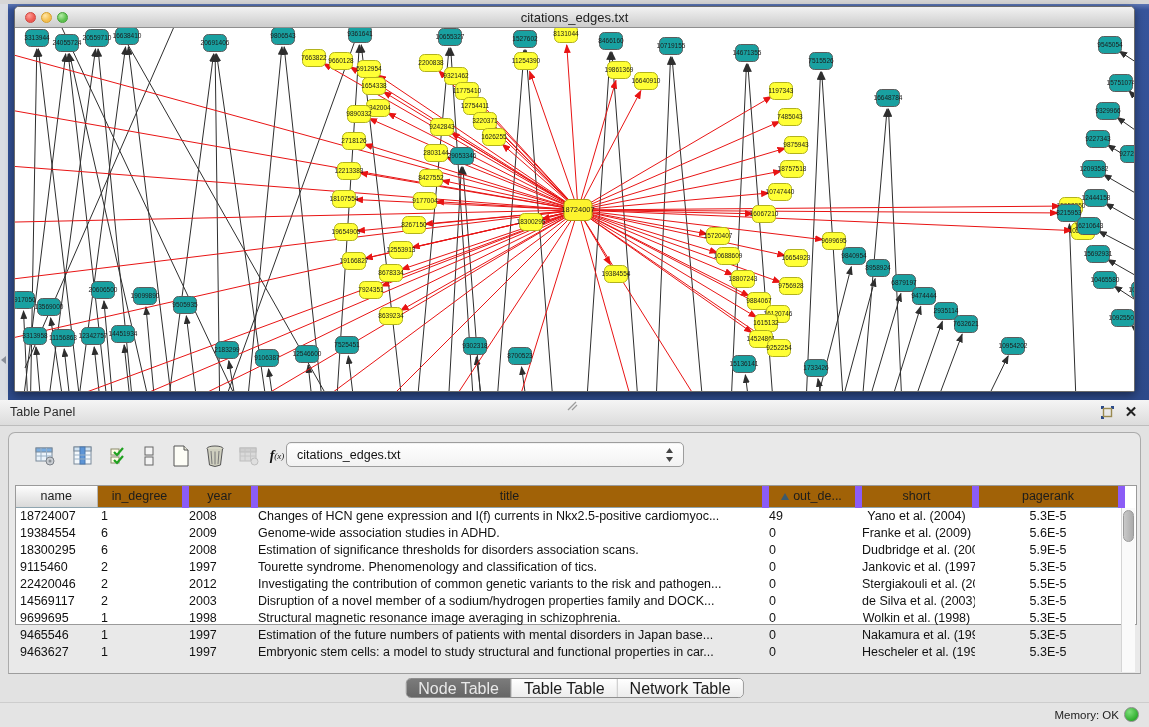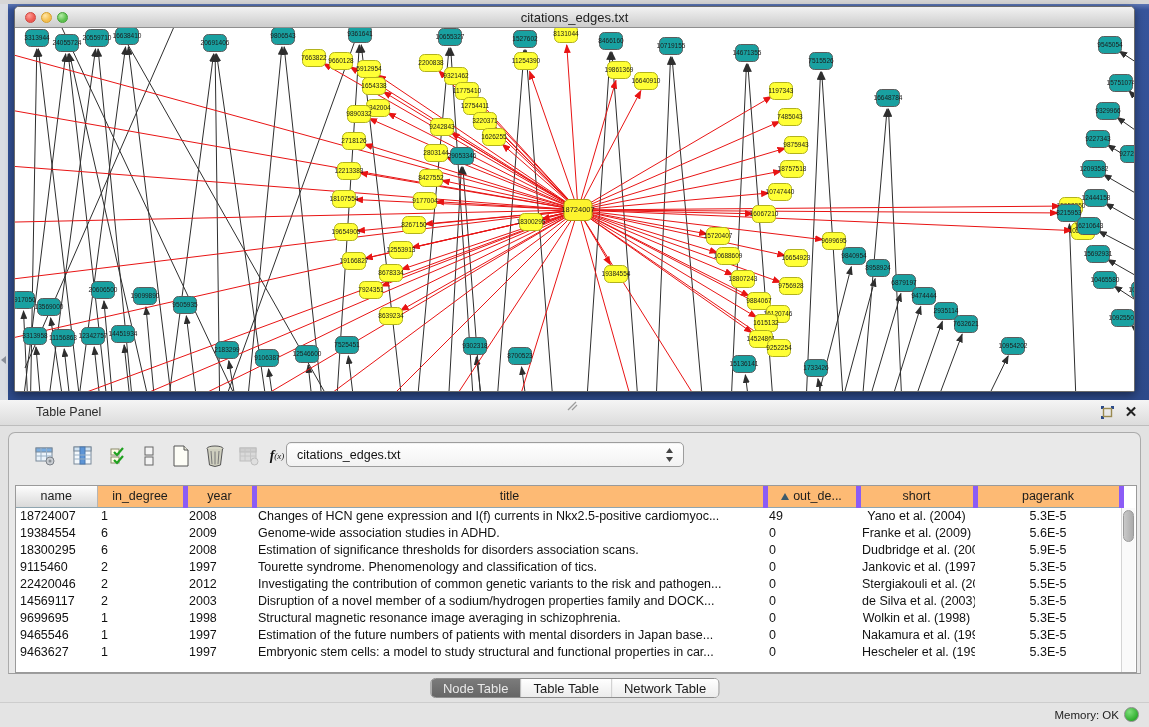--- a/index.html
+++ b/index.html
@@ -25,57 +25,57 @@
   #tl-close { left:10px; background:radial-gradient(circle at 35% 30%,#ff9d95,#ee5c54 60%); border:1px solid #ce4740; }
   #tl-min   { left:26px; background:radial-gradient(circle at 35% 30%,#ffe6a8,#f5bf4f 60%); border:1px solid #d59f2c; }
   #tl-zoom  { left:42px; background:radial-gradient(circle at 35% 30%,#b6eda6,#5dc14f 60%); border:1px solid #45a138; }
   #net-canvas { position:relative; width:1121px; height:364px; background:#ffffff; }
   #net-canvas svg { display:block; }
 
   
   #table-panel { position:absolute; left:0; top:400px; width:1149px; height:327px; background:#e2e2e2; }
   #tp-header { position:relative; height:26px; background:linear-gradient(#f5f5f5,#dcdcdc);
     border-bottom:1px solid #bdbdbd; }
-  #tp-title { position:absolute; left:10px; top:5px; font-size:12.5px; color:#2b2b2b;margin-left:26px; }
+  #tp-title { position:absolute; left:10px; top:5px; font-size:12.5px; color:#2b2b2b; }
   #split-handle { position:absolute; left:566px; top:1px; width:12px; height:10px; opacity:.8; }
   #tp-float { position:absolute; right:34px; top:5px; width:15px; height:15px; }
   #tp-close { position:absolute; right:10px; top:4px; width:16px; height:16px; font-size:15px; font-weight:bold; color:#222; text-align:center; line-height:16px; }
 
   #tp-container { position:absolute; left:8px; top:32px; width:1133px; height:242px;
     background:#e9e9e9; border:1px solid #ababab; border-radius:7px 7px 0 0; border-bottom:1px solid #9d9d9d; }
 
   
   #tp-toolbar { position:relative; height:46px; }
   .tbtn { position:absolute; top:9px; width:28px; height:28px; display:flex; align-items:center; justify-content:center; }
   .fx { font-size:14px; color:#111; font-family:"Liberation Serif", serif; font-style:italic; font-weight:bold; }
   .fx small { font-size:9px; font-weight:normal; }
   #combo { position:absolute; left:277px; top:9px; width:398px; height:25px; background:linear-gradient(#ffffff,#f2f2f2);
     border:1px solid #9d9d9d; border-radius:5px; box-shadow:inset 0 1px 1px rgba(0,0,0,.06); }
   #combo-label { position:absolute; left:10px; top:5px; font-size:12.5px; color:#111; }
   #combo-arrows { position:absolute; right:9px; top:4px; width:9px; height:16px; }
 
   
-  #tp-table { position:absolute; left:6px; top:52px; width:1122px; height:188px; background:#fff; border:1px solid #9a9a9a; }
+  #tp-table { position:absolute; left:6px; top:52px; width:1122px; height:140px; background:#fff; border:1px solid #9a9a9a; }
   table { border-collapse:collapse; table-layout:fixed; width:1105px; }
-  th { height:21px; font-size:12.5px; font-weight:normal; color:#1c1c1c; background:#fdba74;
-    border-right:5px solid #8b5cf6; border-bottom:1px solid #8fa5b0; text-align:center; overflow:hidden; white-space:nowrap; }
+  th { height:21px; font-size:12.5px; font-weight:normal; color:#1c1c1c; background:#a16207;
+    border-right:7px solid #8b5cf6; border-bottom:1px solid #8fa5b0; text-align:center; overflow:hidden; white-space:nowrap; }
   th.gray { background:linear-gradient(#fdfdfd,#d9d9d9); border-right:1px solid #b5b5b5; }
   td { height:17px; font-size:12.5px; color:#111; white-space:nowrap; overflow:hidden; padding:0 4px; }
   td.c { text-align:center; }
   .sort-tri { display:inline-block; width:0; height:0; border-left:4px solid transparent; border-right:4px solid transparent;
     border-bottom:7px solid #3d5a6b; margin-right:4px; position:relative; top:0px; }
   #vscroll { position:absolute; right:1px; top:22px; width:14px; height:164px; background:#fafafa; border-left:1px solid #d5d5d5; }
   #vthumb { position:absolute; left:1px; top:2px; width:11px; height:32px; background:linear-gradient(90deg,#c9c9c9,#ababab);
     border-radius:6px; border:1px solid #9a9a9a; }
 
   
   #tab-row { position:absolute; left:0; top:274px; width:1149px; height:28px; background:#e2e2e2; }
   #seg { position:absolute; left:50%; top:4px; transform:translateX(-50%); display:flex; height:20px;
     border:1px solid #8e8e8e; border-radius:5px; overflow:hidden; background:#fff; }
-  .seg-btn { padding:0 12px; font-size:13px; line-height:19px; color:#1a1a1a; background:linear-gradient(#ffffff,#ececec); border-right:1px solid #b9b9b9; }
+  .seg-btn { padding:0 12px; font-size:16px; line-height:19px; color:#1a1a1a; background:linear-gradient(#ffffff,#ececec); border-right:1px solid #b9b9b9; }
   .seg-btn:last-child { border-right:none; }
   .seg-btn.active { background:linear-gradient(#7b7b7b,#666666); color:#e9e9e9; }
 
   
   #status { position:absolute; left:0; top:302px; width:1149px; height:25px; background:#e4e4e4; border-top:1px solid #cdcdcd; }
   #mem-label { position:absolute; right:30px; top:6px; font-size:11.5px; color:#222; }
   #mem-dot { position:absolute; right:10px; top:4px; width:15px; height:15px; border-radius:50%;
     background:radial-gradient(circle at 35% 30%,#7ee07a,#2fae2f 70%); border:1px solid #8a8a8a; }
 </style>
 </head>

